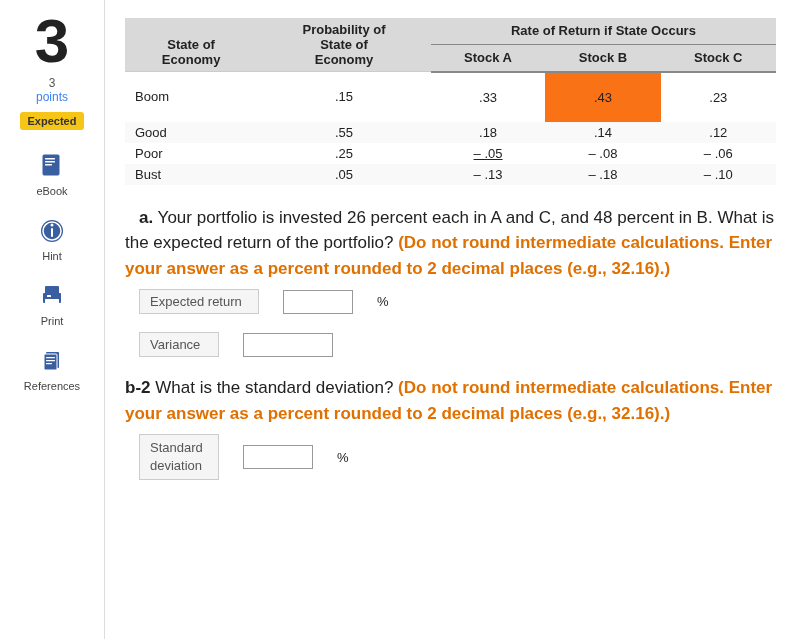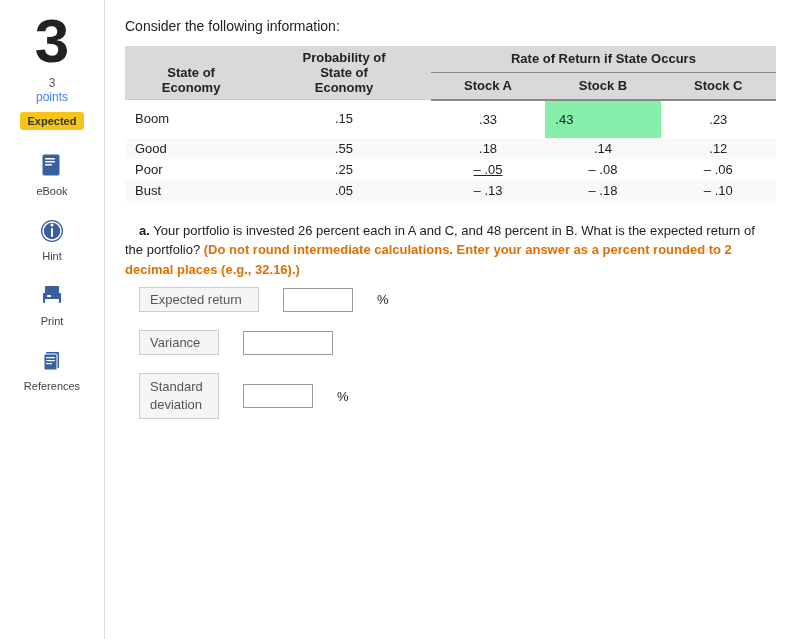--- a/index.html
+++ b/index.html
@@ -102,21 +102,21 @@
       border-top: 1px solid #ccc;
     }
     .col-left {
       text-align: left;
     }
     
     .question-block {
       margin-bottom: 18px;
     }
     .question-text {
-      font-size: 13px;
+      font-size: 17px;
       color: #222;
       margin-bottom: 8px;
       line-height: 1.5;
     }
     .bold-orange {
       color: #e07000;
       font-weight: bold;
     }
     .answer-row {
       display: flex;
@@ -215,41 +215,40 @@
           <rect x="8" y="10" width="9" height="1.2" rx="0.5" fill="white"></rect>
           <rect x="8" y="13" width="9" height="1.2" rx="0.5" fill="white"></rect>
           <rect x="8" y="16" width="6" height="1.2" rx="0.5" fill="white"></rect>
         </svg>
       </div>
       <span class="sidebar-item-label">References</span>
     </div>
   </div>
 
   <div class="main">
-    <p class="consider-text">Consider the following information:</p>
 
     <table class="data-table">
       <thead>
         <tr>
           <th rowspan="2" class="col-left" style="background:#d9d9d9; vertical-align:bottom; padding-bottom:4px;">State of<br>Economy</th>
           <th rowspan="2" style="background:#d9d9d9; vertical-align:bottom; padding-bottom:4px;">Probability of<br>State of<br>Economy</th>
           <th colspan="3" style="background:#d9d9d9; border-bottom:1px solid #888;">Rate of Return if State Occurs</th>
         </tr>
         <tr>
           <th style="background:#d9d9d9; border-bottom:2px solid #888;">Stock A</th>
           <th style="background:#d9d9d9; border-bottom:2px solid #888;">Stock B</th>
           <th style="background:#d9d9d9; border-bottom:2px solid #888;">Stock C</th>
         </tr>
       </thead>
       <tbody id="table-body">
       <tr>
             <td style="text-align: left; background: rgb(255, 255, 255); padding: 3px 10px;">Boom</td>
             <td style="text-align: center; background: rgb(255, 255, 255); padding: 3px 10px;">.15</td>
             <td style="text-align: center; background: rgb(255, 255, 255); padding: 3px 10px;">.33</td>
-            <td style="text-align: left; background: #86efac; padding: 11px 10px;">.43</td>
+            <td style="text-align: center; background: #f97316; padding: 17px 10px;">.43</td>
             <td style="text-align: center; background: rgb(255, 255, 255); padding: 3px 10px;">.23</td>
           </tr>
           <tr>
             <td style="text-align: left; background: rgb(249, 249, 249); padding: 3px 10px;">Good</td>
             <td style="text-align: center; background: rgb(249, 249, 249); padding: 3px 10px;">.55</td>
             <td style="text-align: center; background: rgb(249, 249, 249); padding: 3px 10px;">.18</td>
             <td style="text-align: center; background: rgb(249, 249, 249); padding: 3px 10px;">.14</td>
             <td style="text-align: center; background: rgb(249, 249, 249); padding: 3px 10px;">.12</td>
           </tr>
           <tr>
@@ -285,20 +284,25 @@
     </div>
 
     <div class="question-block">
       <div class="answer-row variance-row">
         <span class="answer-label">Variance</span>
         <input type="text" class="answer-input-wide" style="">
       </div>
     </div>
 
     <div class="question-block">
+      <p class="question-text">
+        <span class="q-b-label">b-2</span>
+        <span>What is the standard deviation? </span>
+        <span class="bold-orange">(Do not round intermediate calculations. Enter your answer as a percent rounded to 2 decimal places (e.g., 32.16).)</span>
+      </p>
       <div class="answer-row">
         <span class="answer-label" style="min-width:80px; line-height:1.4;">Standard<br>deviation</span>
         <input type="text" class="answer-input" style="">
         <span class="percent-label">%</span>
       </div>
     </div>
   </div>
 </div>
 
 </body></html>

